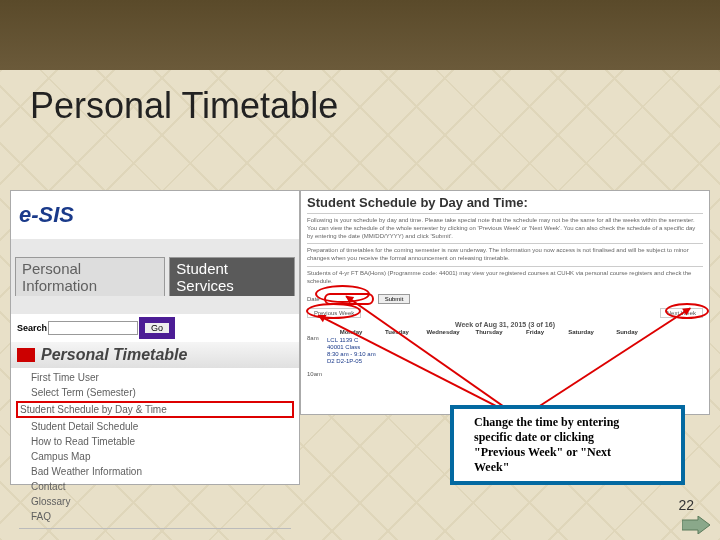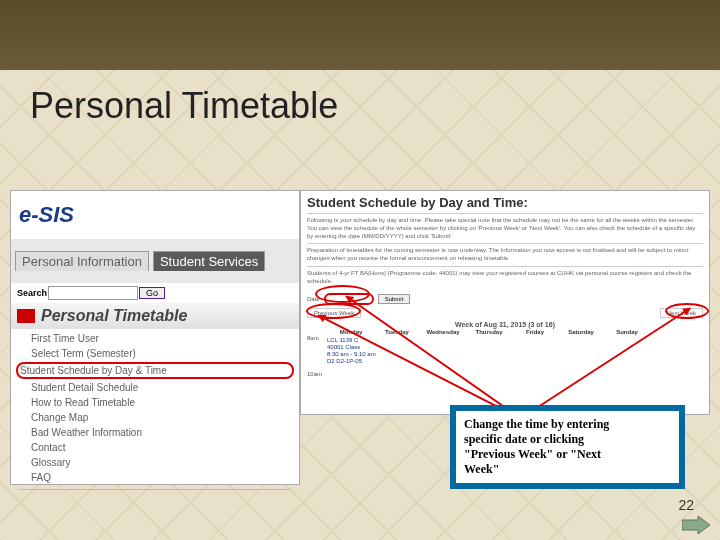--- a/index.html
+++ b/index.html
@@ -9,48 +9,48 @@
     repeating-linear-gradient(45deg,#b0a070 0 2px,transparent 2px 40px),
     repeating-linear-gradient(-45deg,#b0a070 0 2px,transparent 2px 40px); }
   .topband { position:absolute; top:0; left:0; right:0; height:70px; background:linear-gradient(#5a4a2a,#6b5a3a); }
   .title { position:absolute; top:85px; left:30px; font-size:36px; color:#222; font-weight:400; }
   .nav { position:absolute; top:157px; left:38px; font-size:16px; color:#222; }
   .nav a { color:#1a1a8a; text-decoration:underline; }
   .shot { position:absolute; top:190px; left:10px; width:700px; height:295px; }
   .left { position:absolute; left:0; top:0; width:290px; height:295px; background:#fff; border:1px solid #aaa; font-size:10px; }
   .logo { background:#fff; height:48px; display:flex; align-items:center; padding-left:8px; }
   .logo-text { font-size:22px; font-style:italic; color:#1a3a8a; font-weight:bold; }
-  .tabs { display:flex; gap:4px; padding:12px 4px; background:#e8e8e8; font-size:13px; }
+  .tabs { display:flex; gap:4px; padding:18px 4px; background:#e8e8e8; font-size:15px; }
   .tab { background:#ddd; border:1px solid #999; border-bottom:none; padding:2px 6px; color:#606060; }
   .tab.active { background:#5a5a5a; color:#fff; }
   .searchrow { display:flex; align-items:center; gap:1px; padding:3px 6px; background:#fff; font-size:9px; }
   .searchrow input { width:90px; height:14px; font-size:9px; border:1px solid #999; }
-  .gobtn { border:1px solid #4c1d95; background:#eee; font-size:9px; padding:0 6px; }
+  .gobtn { border:6px solid #4c1d95; background:#eee; font-size:9px; padding:0 6px; }
   .pthdr { display:flex; align-items:center; gap:6px; padding:4px 6px; background:linear-gradient(#f5f5f5,#e0e0e0); }
   .pticon { width:18px; height:14px; background:#c00; }
   .pthdr-text { font-style:italic; font-weight:bold; font-size:16px; color:#444; }
   .menu { padding:2px 8px 6px; }
   .mi { padding:2px 12px; color:#606060; font-size:10px; }
-  .mi.hl { border:2px solid #d00; border-radius:8px; padding:1px 2px; margin:1px -3px; }
+  .mi.hl { border:2px solid #d00; border-radius:0; padding:1px 2px; margin:1px -3px; }
   .hr { height:1px; background:#bbb; margin-top:4px; }
   .right { position:absolute; left:290px; top:0; width:410px; height:225px; background:#fff; border:1px solid #aaa; font-size:7px; color:#555; padding:4px 6px; overflow:hidden; }
   .rtitle { font-weight:bold; font-size:13px; color:#333; margin-bottom:3px; }
   .rnote { font-size:6px; line-height:1.3; color:#666; padding:3px 0; border-top:1px solid #ccc; }
   .navbar { display:flex; align-items:center; gap:4px; margin-top:4px; }
   .datebox { width:50px; height:12px; border:2px solid #d00; border-radius:6px; }
   .sbtn { border:1px solid #999; background:#eee; font-size:6px; padding:1px 6px; }
   .whitebox { background:#fff; border:1px solid #ccc; font-size:6px; padding:1px 6px; }
   .wklbl { font-weight:bold; font-size:7px; margin:3px 0 1px; }
   .days { display:flex; gap:2px; font-size:6px; color:#333; }
   .day { width:44px; text-align:center; font-weight:bold; }
   .cell { font-size:6px; color:#1a3a8a; margin-top:2px; line-height:1.2; }
   .ovcircle { position:absolute; border:2px solid #d00; border-radius:50%; }
   .arrow { position:absolute; background:#d00; height:2px; transform-origin:left center; }
   .arrow::after { content:''; position:absolute; right:-1px; top:-3px; border-left:8px solid #d00; border-top:4px solid transparent; border-bottom:4px solid transparent; }
-  .callout { position:absolute; left:450px; top:405px; width:235px; background:#fff; border:6px solid #0369a1; padding:6px 8px; font-size:12px; font-family:"Times New Roman",serif; line-height:1.25; }
+  .callout { position:absolute; left:450px; top:405px; width:235px; background:#fff; border:4px solid #0369a1; padding:6px 20px; font-size:12px; font-family:"Times New Roman",serif; line-height:1.25; }
   .callout b { font-weight:bold; }
   .pagenum { position:absolute; right:26px; bottom:27px; font-size:14px; color:#333; }
   .advarrow { position:absolute; right:10px; bottom:6px; width:28px; height:18px; }
   .advarrow svg { width:28px; height:18px; }
 </style>
 </head>
 <body>
 
 <div class="slide">
   <div class="pattern"></div>
@@ -75,21 +75,21 @@
       <div class="pthdr">
         <div class="pticon"></div>
         <span class="pthdr-text">Personal Timetable</span>
       </div>
       <div class="menu">
         <div class="mi">First Time User</div>
         <div class="mi">Select Term (Semester)</div>
         <div class="mi hl">Student Schedule by Day &amp; Time</div>
         <div class="mi">Student Detail Schedule</div>
         <div class="mi">How to Read Timetable</div>
-        <div class="mi">Change Map</div>
+        <div class="mi">Campus Map</div>
         <div class="mi">Bad Weather Information</div>
         <div class="mi">Contact</div>
         <div class="mi">Glossary</div>
         <div class="mi">FAQ</div>
         <div class="hr"></div>
       </div>
     </div>
 
     <div class="right">
       <div class="rtitle">Student Schedule by Day and Time:</div>

